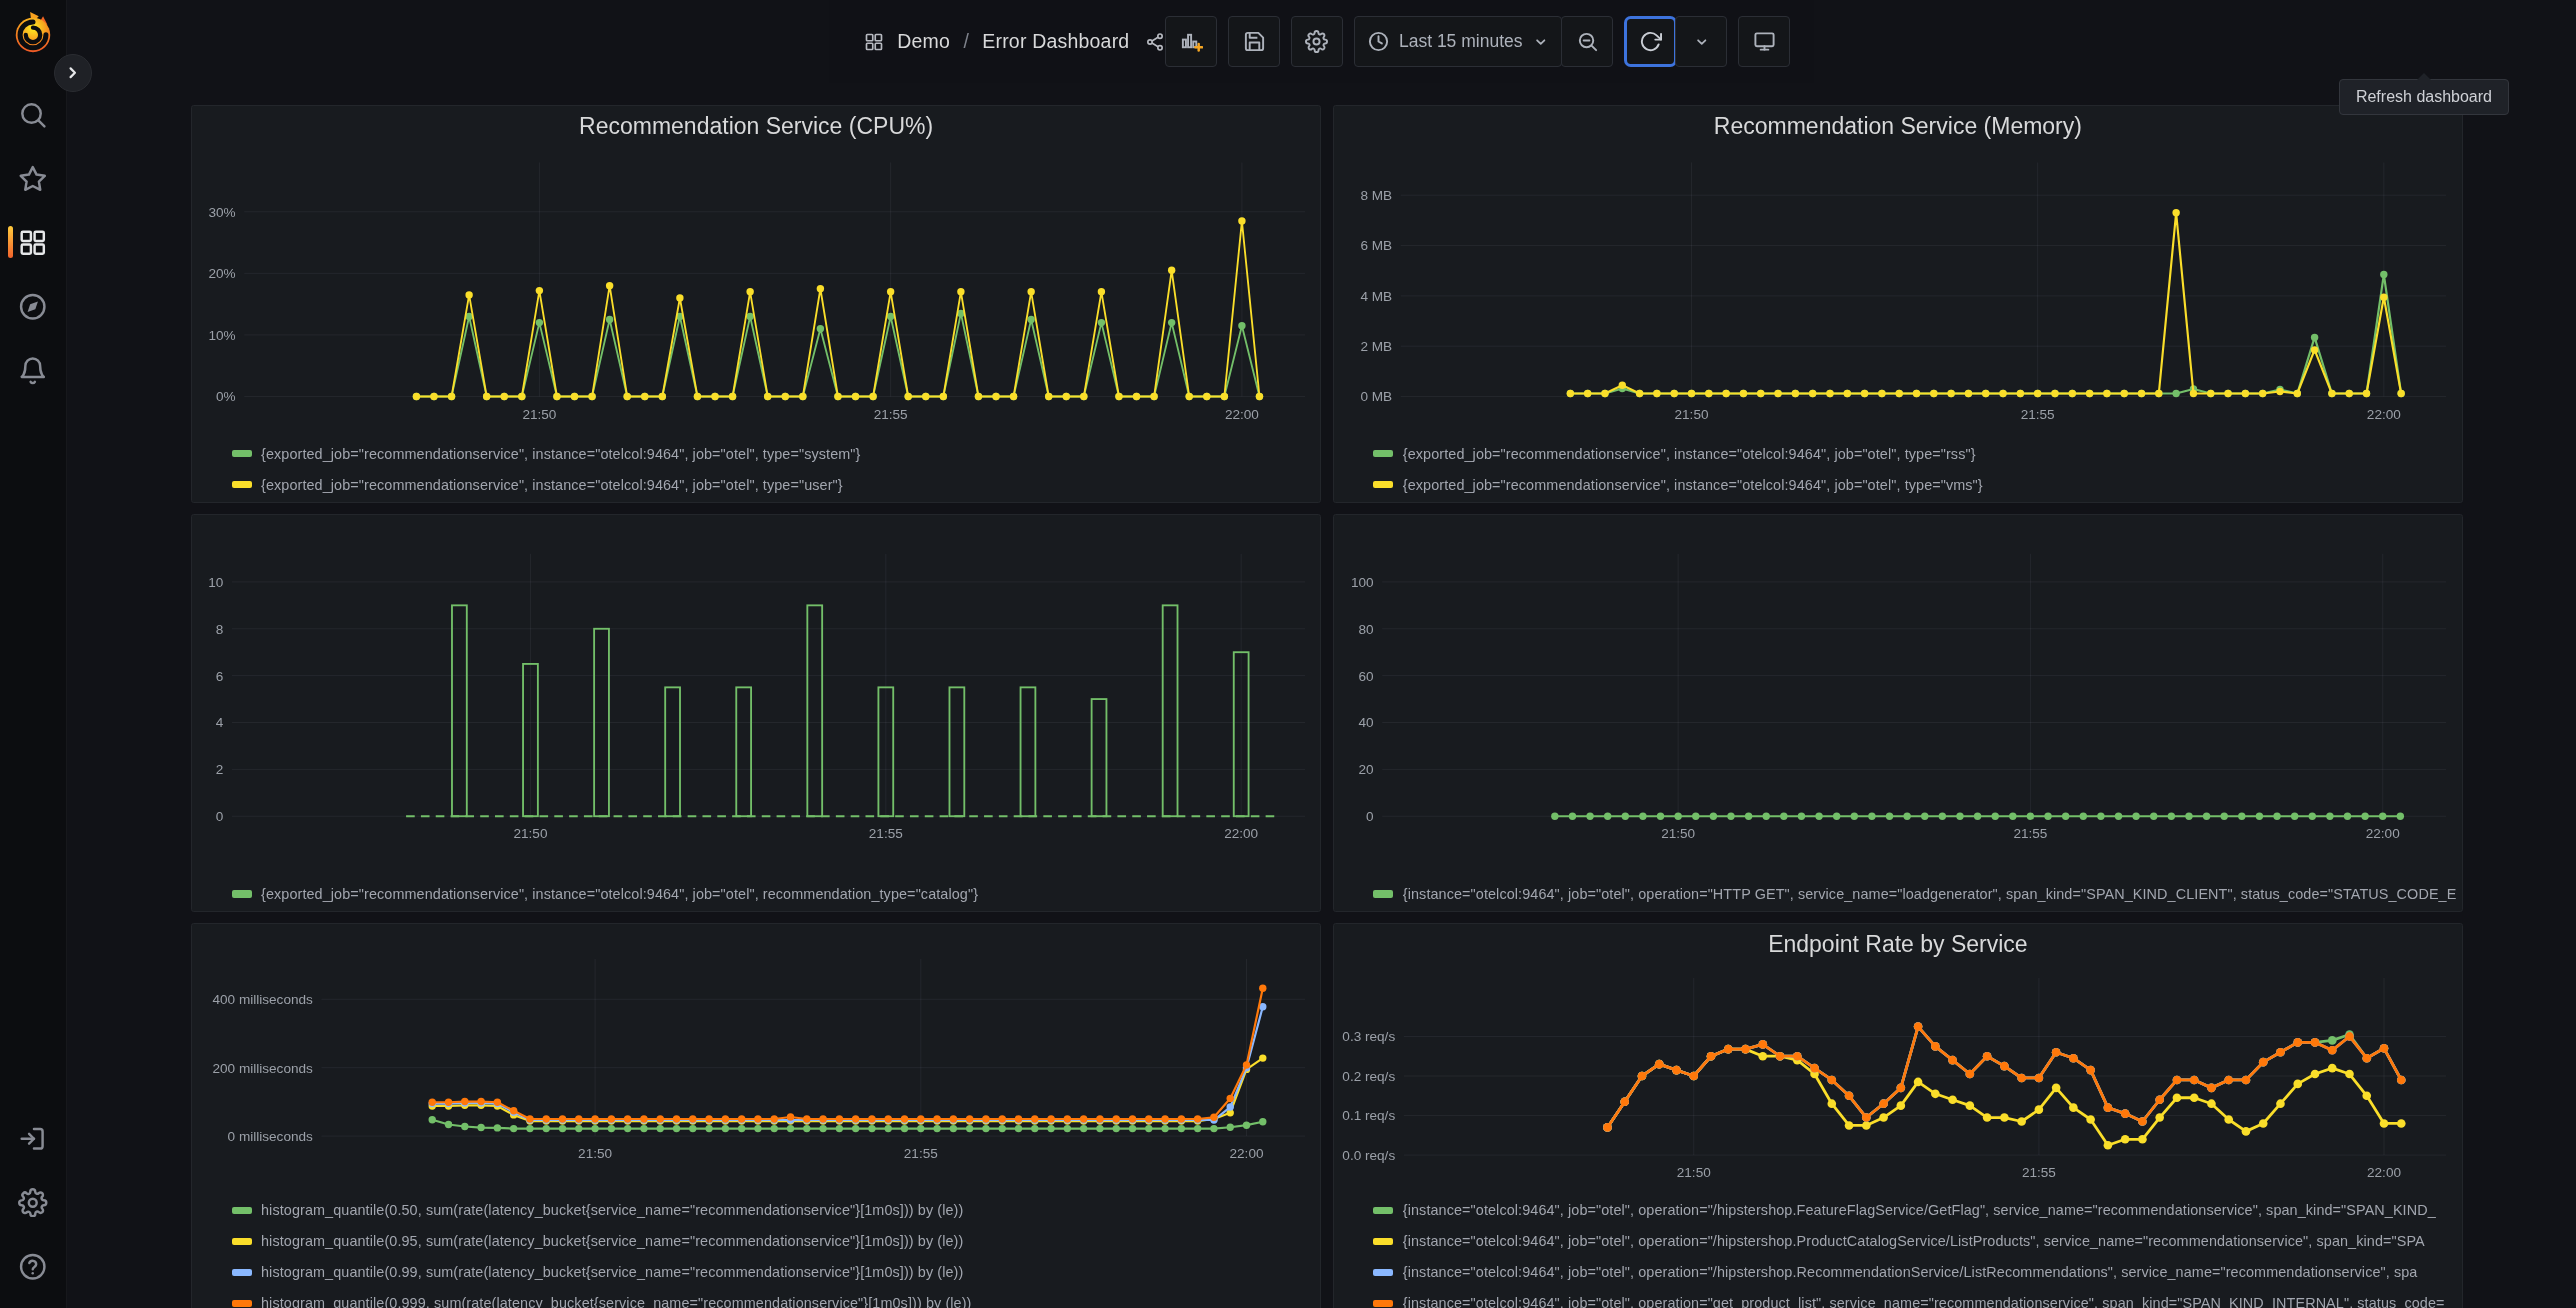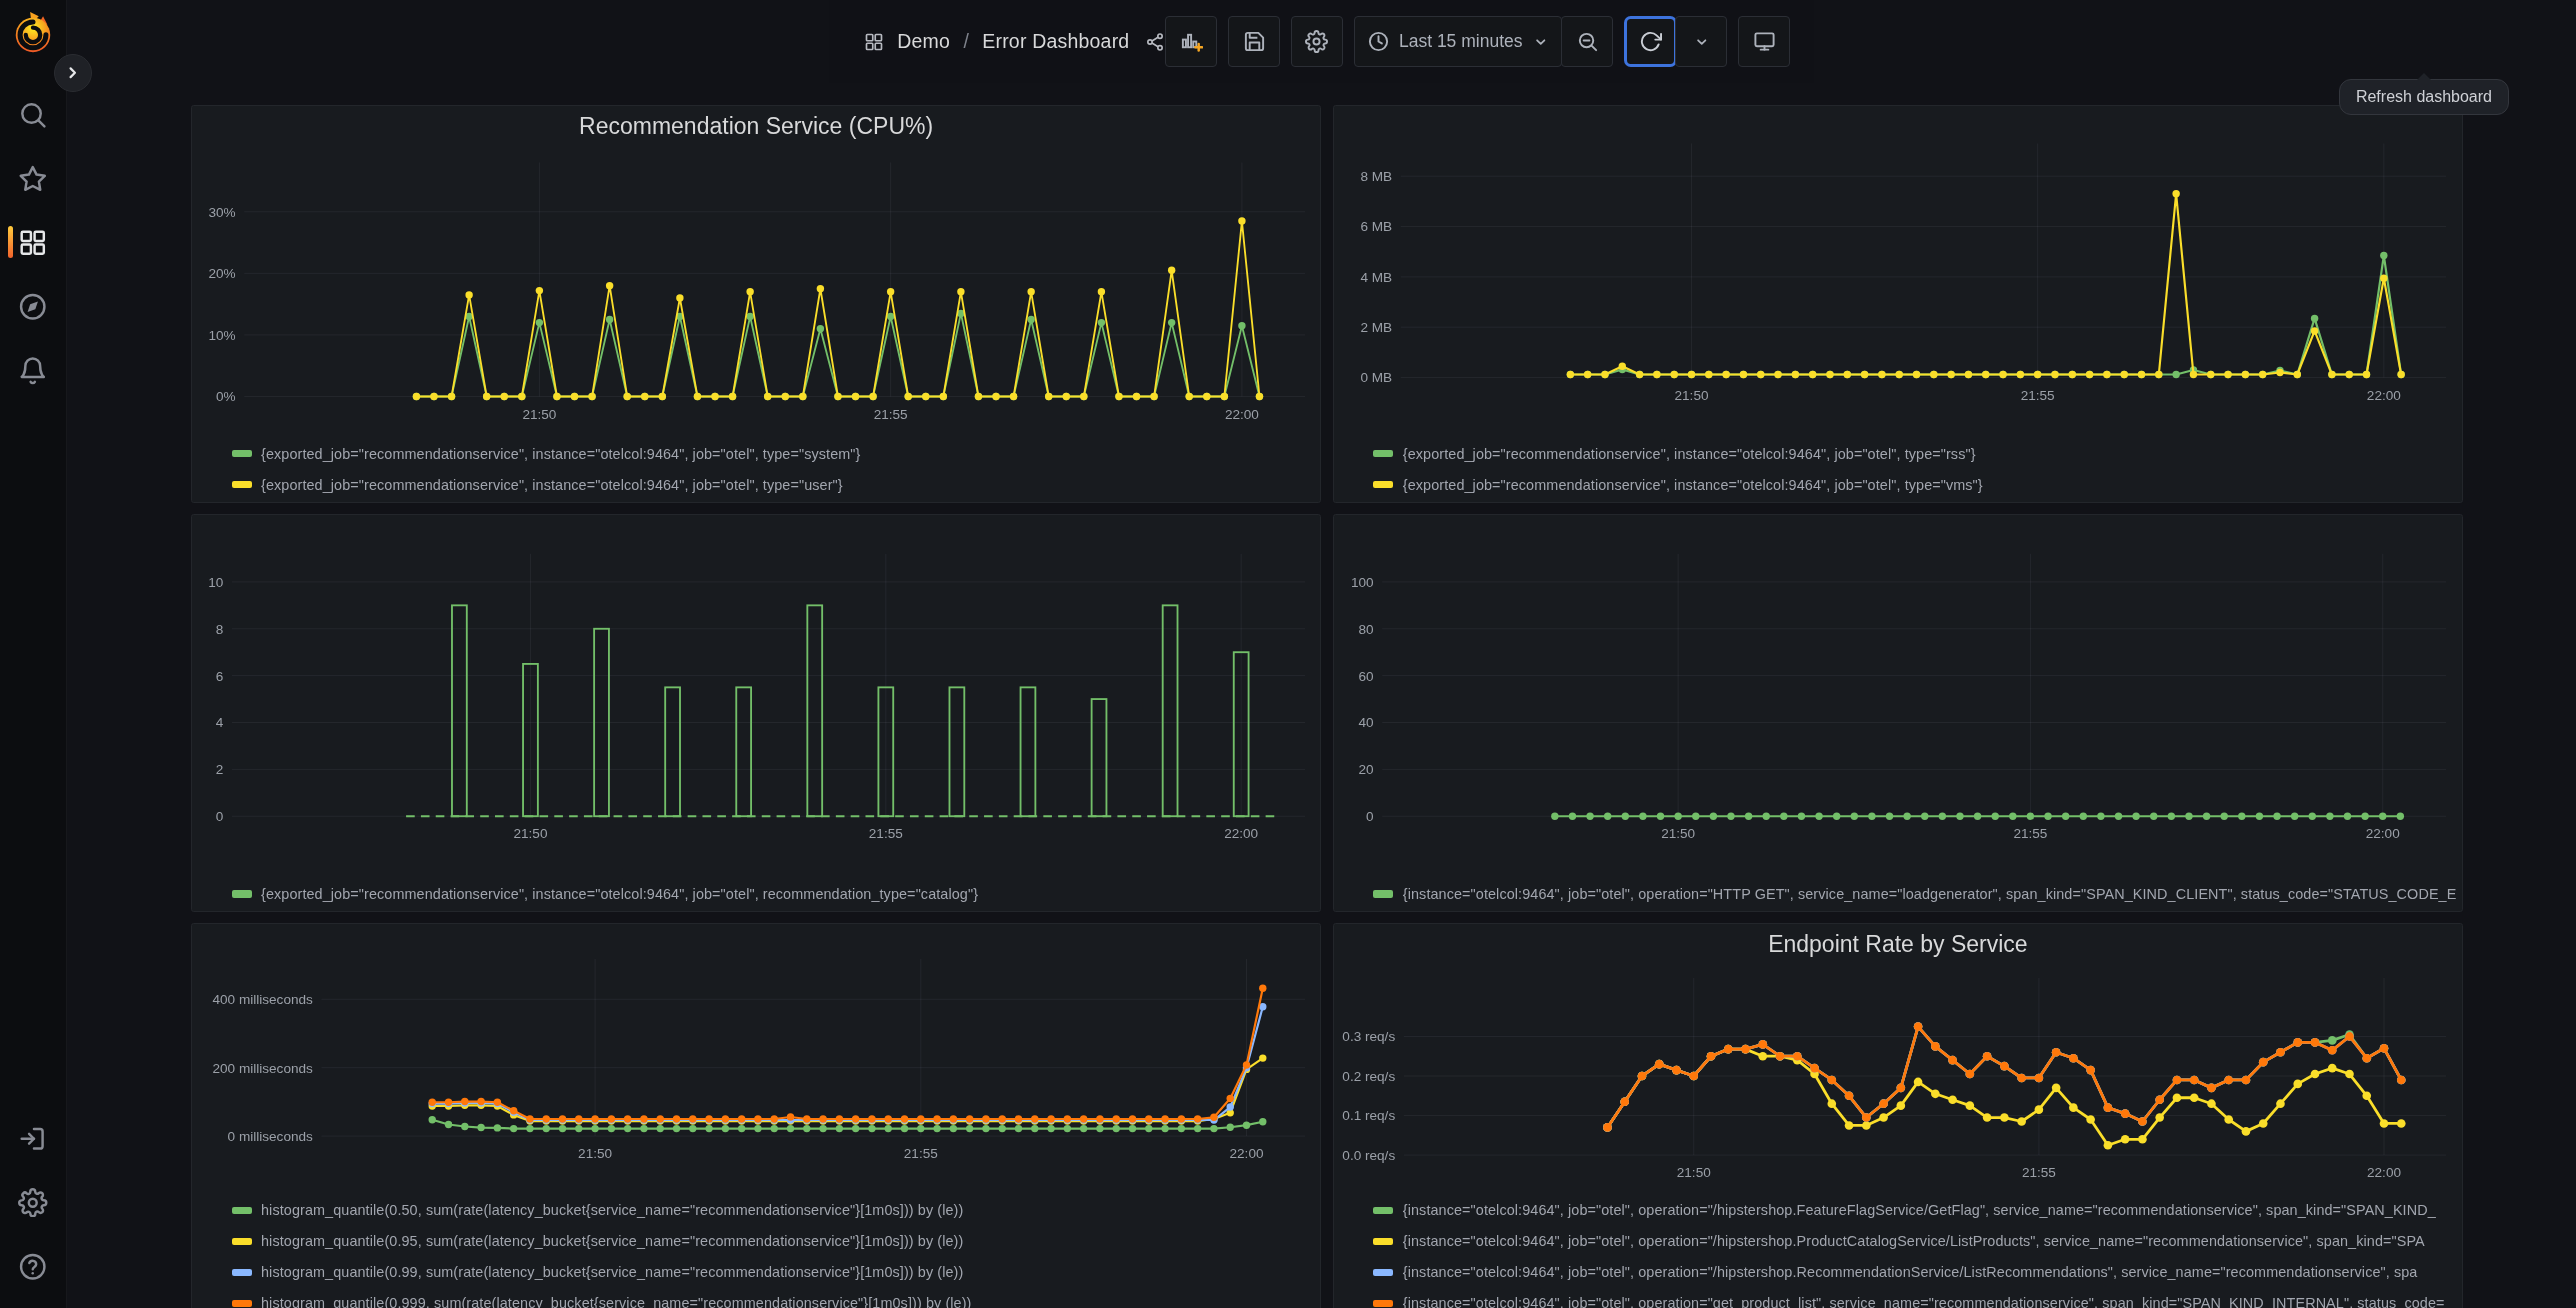--- a/index.html
+++ b/index.html
@@ -40,21 +40,21 @@
     cursor:pointer; font-size:17.5px; white-space:nowrap; }
   .tbtn svg { width:23px; height:23px; flex:none; }
   .tbtn .small { width:17.5px; height:17.5px; }
   .grp { display:flex; }
   .grp .tbtn + .tbtn { margin-left:-1.3px; }
   .tbtn.focus-ring { border:3.4px solid #3d73dd; border-radius:6.7px; color:#c9cdd4; }
   .plus-mark { color:#f5a623; }
 
   
   .tooltip { position:absolute; top:79px; right:67px; background:#1f2228; border:0.7px solid #33363d;
-    border-radius:12px; padding:8px 16px; font-size:16px; color:#cfd1d6; z-index:60; }
+    border-radius:4px; padding:8px 16px; font-size:16px; color:#cfd1d6; z-index:60; }
   .tooltip::before { content:""; position:absolute; top:-7.4px; left:50%; margin-left:-7.4px;
     border-left:7.4px solid transparent; border-right:7.4px solid transparent; border-bottom:7.4px solid #1f2228; }
 
   
   .dash { flex:1; padding:21.5px 16px 0 27px; display:grid; grid-template-columns:1fr 1fr;
     grid-template-rows:398px 398px 398px; gap:11.4px 12px; overflow:hidden; }
   .panel { background:#181b1f; border:0.7px solid #23262b; border-radius:2.7px; display:flex;
     flex-direction:column; padding:0 5.4px; min-width:0; overflow:hidden; }
   .panel-title { height:38px; line-height:40px; text-align:center; font-size:23px; font-weight:500;
     color:#d8d9da; white-space:nowrap; overflow:hidden; cursor:pointer; }
@@ -364,20 +364,21 @@
               <span class="ltext">{exported_job="recommendationservice", instance="otelcol:9464", job="otel", type="system"}</span>
             </div>
             <div class="legend-row">
               <span class="swatch" style="background: rgb(250, 222, 42);"></span>
               <span class="ltext">{exported_job="recommendationservice", instance="otelcol:9464", job="otel", type="user"}</span>
             </div>
           </div>
   </section>
 
   <section class="panel">
+    <header class="panel-title">Recommendation Service (Memory)</header>
     <svg class="chart" viewBox="0 0 1809 437">
             <line x1="100" x2="1793" y1="391" y2="391" stroke="rgba(204,204,220,0.08)" stroke-width="1.5"></line>
             <text x="86" y="399" fill="#9ba0a8" font-size="22" text-anchor="end">0 MB</text>
             <line x1="100" x2="1793" y1="309.494623655914" y2="309.494623655914" stroke="rgba(204,204,220,0.08)" stroke-width="1.5"></line>
             <text x="86" y="317.494623655914" fill="#9ba0a8" font-size="22" text-anchor="end">2 MB</text>
             <line x1="100" x2="1793" y1="227.98924731182797" y2="227.98924731182797" stroke="rgba(204,204,220,0.08)" stroke-width="1.5"></line>
             <text x="86" y="235.98924731182797" fill="#9ba0a8" font-size="22" text-anchor="end">4 MB</text>
             <line x1="100" x2="1793" y1="146.48387096774195" y2="146.48387096774195" stroke="rgba(204,204,220,0.08)" stroke-width="1.5"></line>
             <text x="86" y="154.48387096774195" fill="#9ba0a8" font-size="22" text-anchor="end">6 MB</text>
             <line x1="100" x2="1793" y1="64.97849462365595" y2="64.97849462365595" stroke="rgba(204,204,220,0.08)" stroke-width="1.5"></line>

